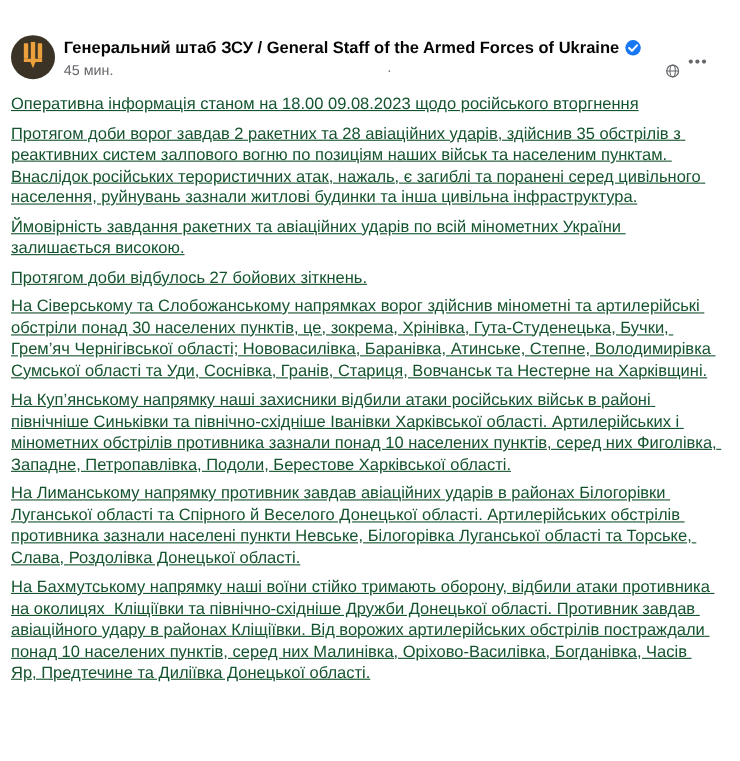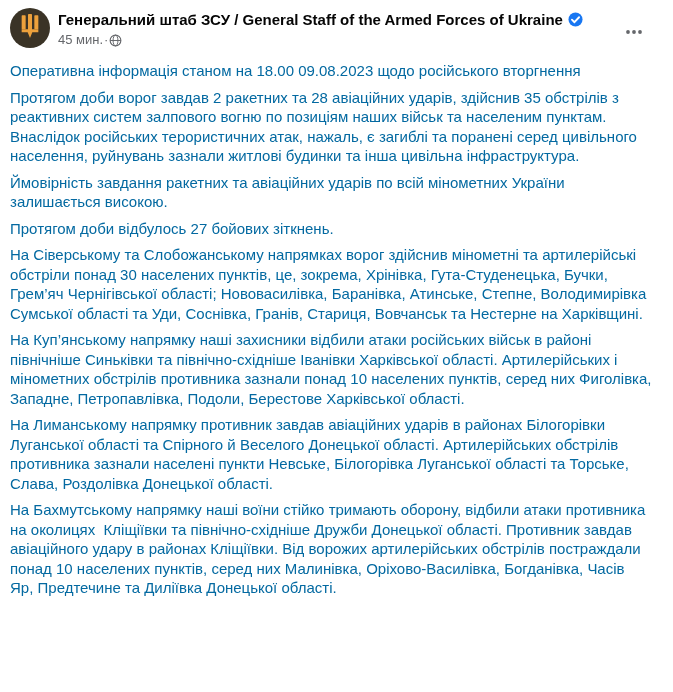--- a/index.html
+++ b/index.html
@@ -5,21 +5,21 @@
   * { box-sizing: border-box; }
   html, body { margin: 0; padding: 0; }
   body {
     width: 673px;
     height: 692px;
     background: #ffffff;
     font-family: "Liberation Sans", sans-serif;
     color: #050505;
     overflow: hidden;
   }
-  .post { width: 668px; }
+  .post { width: 668px; margin-top: 24px; }
 
   
   .post-header {
     display: flex;
     align-items: flex-start;
     padding: 8px 16px 0 10px;
   }
   .avatar {
     width: 40px;
     height: 40px;
@@ -52,20 +52,21 @@
   }
   .verified-badge { display: inline-flex; flex: 0 0 auto; }
   .meta-row {
     display: flex;
     align-items: center;
     gap: 1px;
     margin-top: 3px;
     font-size: 13px;
     color: #65676B;
     line-height: 16px;
+    justify-content: space-between;
   }
   .meta-row .timestamp { cursor: pointer; }
   .meta-row .dot-sep { color: #65676B; }
   .more-options {
     flex: 0 0 auto;
     margin-top: 10px;
     margin-right: 2px;
     padding: 4px 6px;
     border-radius: 50%;
     cursor: pointer;
@@ -75,22 +76,23 @@
 
   
   .post-body {
     margin-top: 13px;
     padding: 0 16px 4px 10px;
   }
   .post-body p {
     margin: 0 0 7px 0;
     font-size: 15px;
     line-height: 19.5px;
-    color: #0369a1;
+    color: #14532d;
     white-space: pre-wrap;
+    text-decoration: underline;
   }
 </style>
 </head>
 <body>
 
 <div class="post">
 
   <div class="post-header">
 
     <div class="avatar">

